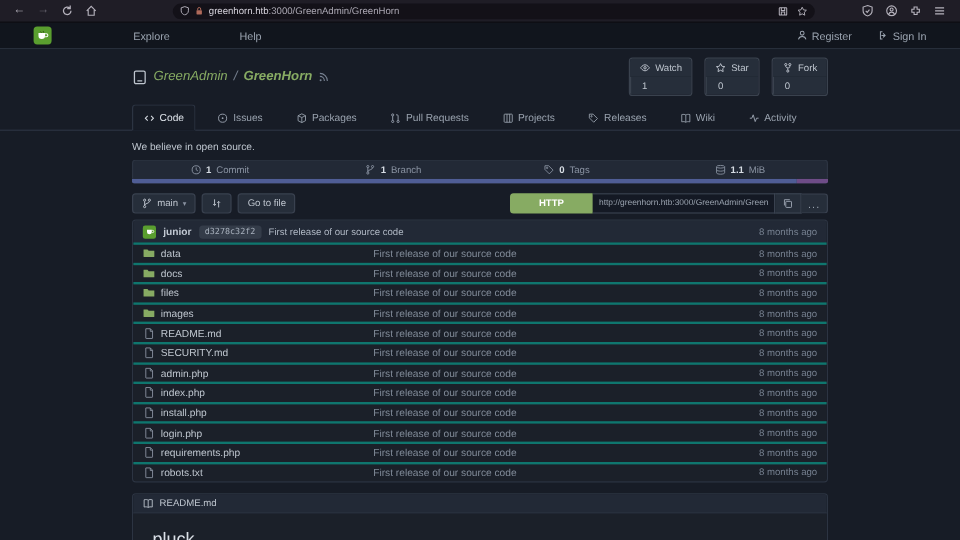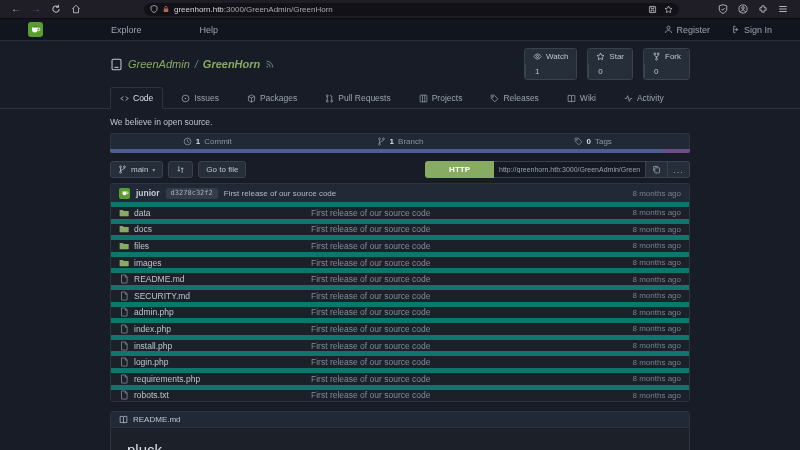--- a/index.html
+++ b/index.html
@@ -92,21 +92,21 @@
   .commit-row { background:#222936; display:flex; align-items:center; gap:6px;
     padding:0 8px; height:18px; }
   .avatar { width:11px; height:11px; border-radius:2px; background:#5a9e2f;
     display:flex; align-items:center; justify-content:center; flex:0 0 auto; }
   .commit-author { font-size:8.5px; font-weight:bold; color:#c3cad4; cursor:pointer; }
   .commit-hash { font-family:"DejaVu Sans Mono", monospace; font-size:7px; color:#a7b0bc;
     background:#343c49; border-radius:3px; padding:1.5px 5px; cursor:pointer;text-align:right; }
   .commit-msg { font-size:8px; color:#b0b8c4; cursor:pointer; }
   .commit-date { margin-left:auto; font-size:8px; color:#768090; }
   .file-row { display:flex; align-items:center; background:#1b2029; height:16.6px;
-    padding:0 8px; border-top:5px solid #0f766e;justify-content:flex-end; }
+    padding:0 8px; border-top:2px solid #0f766e;justify-content:flex-end; }
   .fcell-name { flex:0 0 192px; display:flex; align-items:center; gap:5px;
     font-size:8.5px; color:#bfc6cf; cursor:pointer; }
   .fcell-msg { flex:1; font-size:8.5px; color:#828c9a; cursor:pointer;
     white-space:nowrap; overflow:hidden; }
   .fcell-date { flex:0 0 90px; text-align:right; font-size:8px; color:#768090; }
 
   
   .readme-panel { margin:9px 110px 0; border:1px solid #2c3442; border-radius:3px; overflow:hidden; }
   .readme-header { background:#222936; display:flex; align-items:center; gap:5px;
     padding:0 8px; height:16px; font-size:8px; color:#bfc6cf; border-bottom:1px solid #2c3442; }
@@ -384,20 +384,30 @@
 
       <svg class="ic" width="9" height="9" viewBox="0 0 16 16" fill="none" stroke="currentColor" stroke-width="1.3">
         <path d="M2 2h5.5L14 8.5 8.5 14 2 7.5z"></path>
         <circle cx="5.2" cy="5.2" r="1"></circle>
       </svg>
 
       <b>0</b>
       <span>Tags</span>
     </span>
 
+    <span class="stat">
+
+      <svg class="ic" width="9" height="9" viewBox="0 0 16 16" fill="none" stroke="currentColor" stroke-width="1.3">
+        <ellipse cx="8" cy="3.5" rx="6" ry="2"></ellipse>
+        <path d="M2 3.5v9c0 1.1 2.7 2 6 2s6-.9 6-2v-9"></path>
+        <path d="M2 8c0 1.1 2.7 2 6 2s6-.9 6-2"></path>
+      </svg>
+      <b>1.1</b>
+      <span>MiB</span>
+    </span>
   </div>
 <div class="lang-bar">
     <div style="flex: 95.5 0 0px; background: rgb(79, 93, 149);"></div>
     <div style="flex: 4.5 0 0px; background: rgb(110, 76, 135);"></div>
   </div>
 
 <div class="repo-toolbar">
   <span class="btn">
     <svg class="ic" width="9" height="9" viewBox="0 0 16 16" fill="none" stroke="#bfc6cf" stroke-width="1.4">
         <circle cx="4.5" cy="3.2" r="1.6"></circle>

